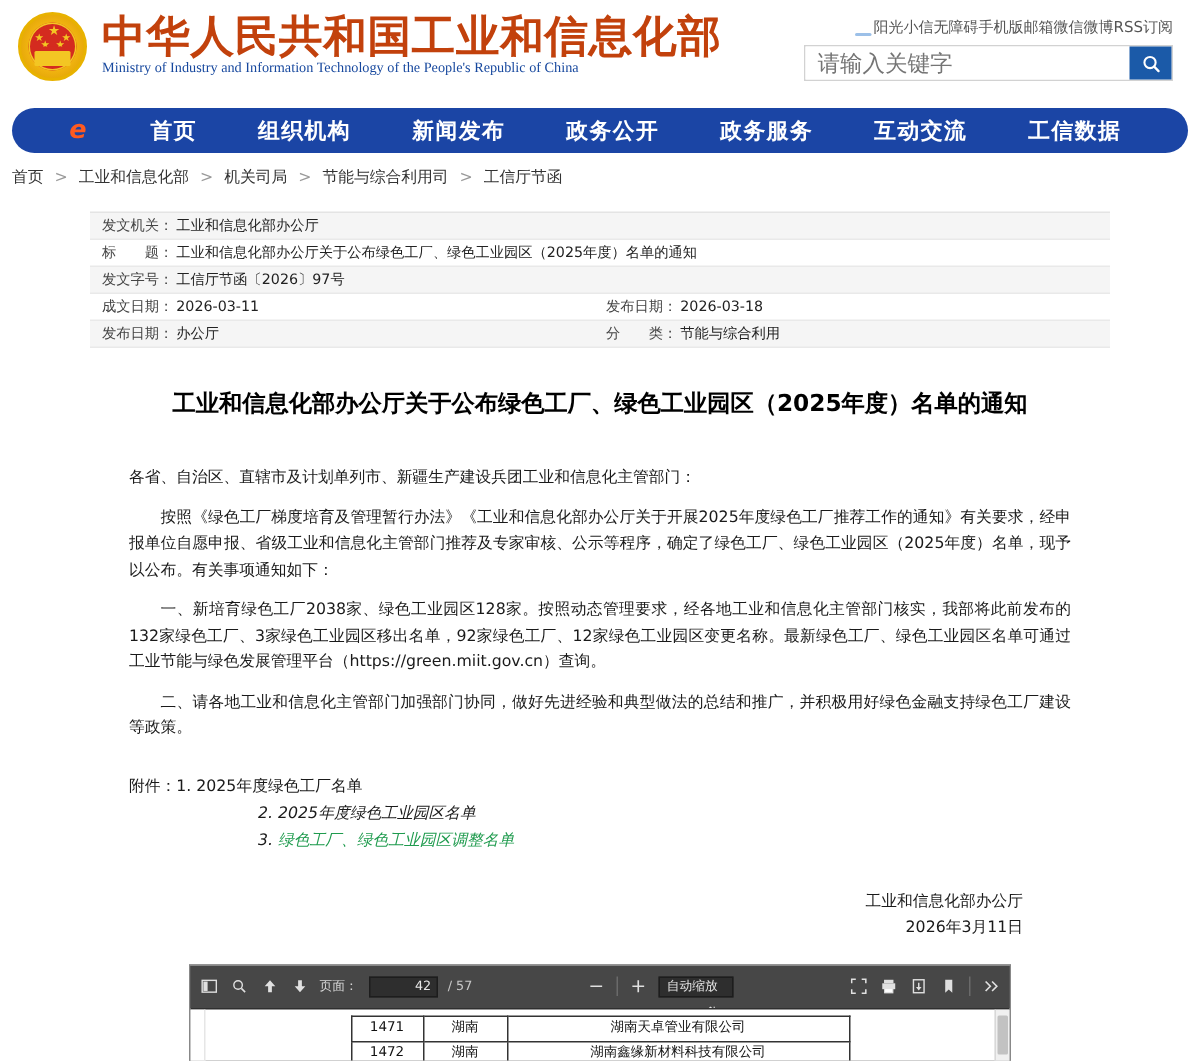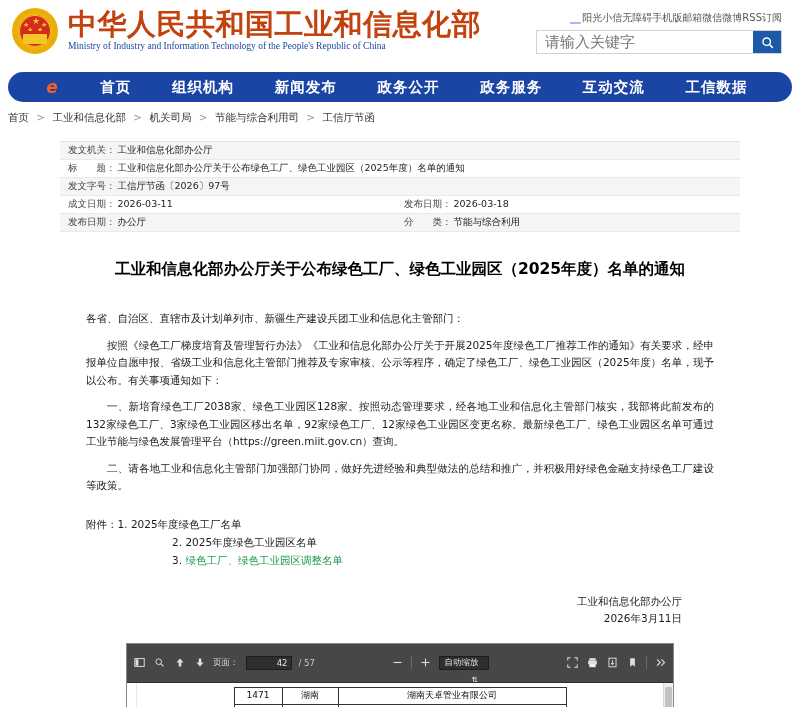--- a/index.html
+++ b/index.html
@@ -246,41 +246,41 @@
   .indent { text-indent: 21px; }
 
   .attach {
     margin-top: 20px;
     padding: 0 26px;
     font-size: 10.5px;
     line-height: 18px;
     color: #1a1a1a;
   }
   .attach .a-line { white-space: nowrap; }
-  .attach .indent2 { padding-left: 86px; }
+  .attach .indent2 { padding-left: 86px; font-style: italic; }
   .attach a.green { color: #1f9b4e; text-decoration: none; }
 
   .sign {
     margin-top: 24px;
     padding-right: 58px;
     text-align: right;
     font-size: 10.5px;
     line-height: 17px;
     color: #1a1a1a;
   }
 
   
   .pdf {
     width: 548px;
     margin: 16px auto 0 auto;
     border: 1px solid #888;
     background: #474747;
   }
   .pdf-toolbar {
-    height: 38px;
+    height: 28px;
     background: #474747;
     display: flex;
     align-items: center;
     padding: 0 6px;
     color: #d8d8d8;
     font-size: 9px;
     gap: 7px;
   }
   .tb-btn {
     width: 13px; height: 15px;

